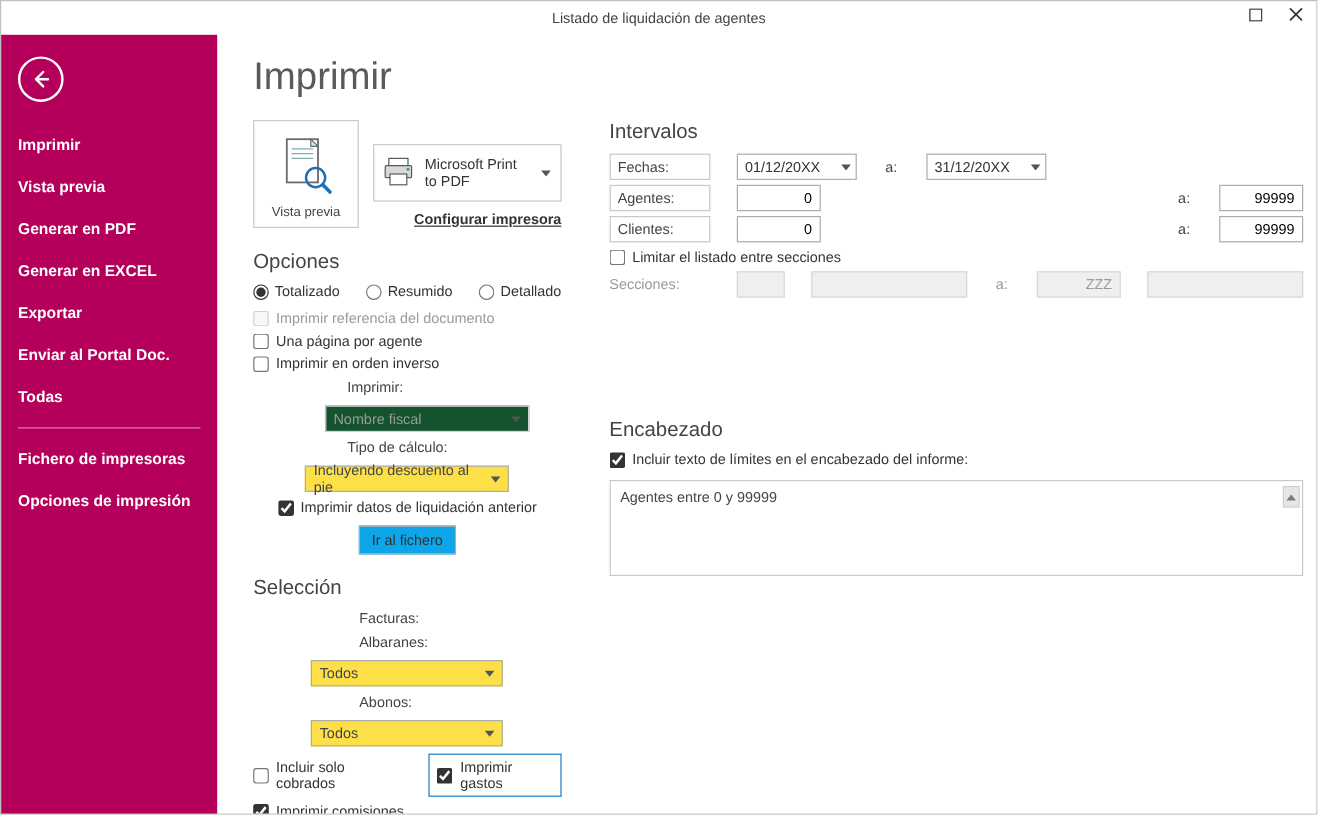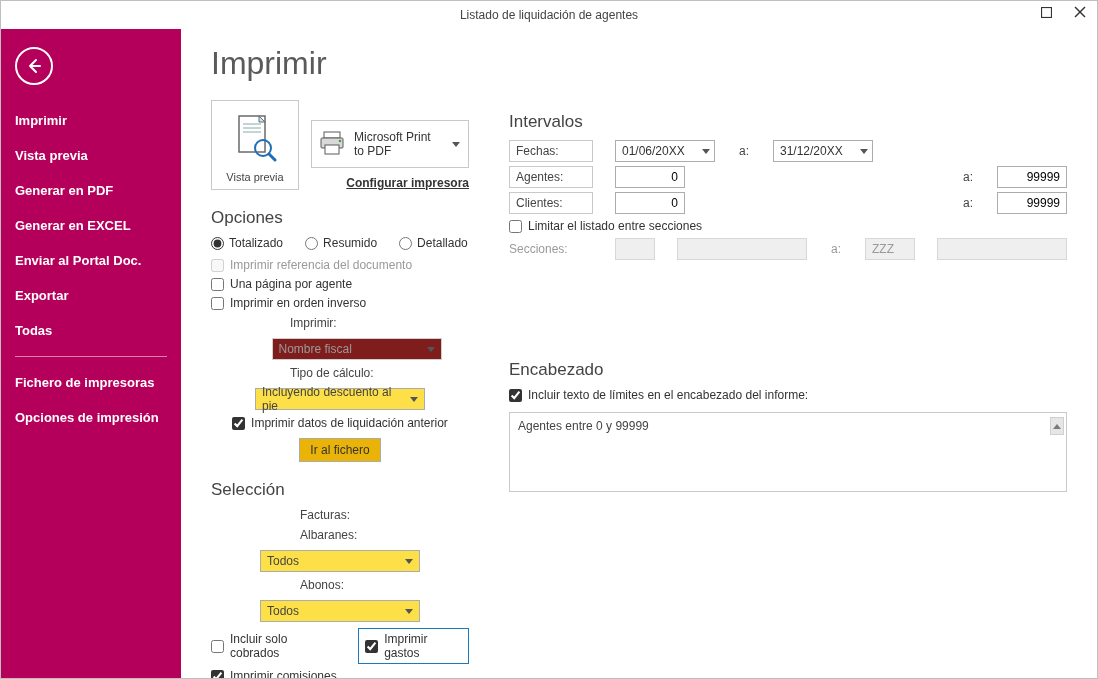--- a/index.html
+++ b/index.html
@@ -33,23 +33,23 @@
   .radiorow { display:flex; gap:22px; margin-bottom:8px; align-items:center; }
   .radio { display:flex; align-items:center; gap:5px; font-size:12px; }
   .radio input { margin:0; width:13px; height:13px; accent-color:#333; }
   .chk-line { display:flex; align-items:center; gap:6px; font-size:12px; margin:5px 0; }
   .chk-line.disabled { color:#9a9a9a; }
   input[type=checkbox] { width:13px; height:13px; margin:0; accent-color:#333; }
   .form-row { display:flex; align-items:center; gap:8px; margin:6px 0; font-size:12px;flex-direction:column; }
   .form-row .lbl { width:100px; color:#444; }
   .select { height:22px; border:1px solid #acacac; background:#fde047; display:flex; align-items:center; padding:0 6px 0 6px; font-size:12px; position:relative; min-width:160px; color:#444; }
   .select .chev { margin-left:auto; }
-  .select.disabled { background:#7f1d1d; color:#9a9a9a; border-color:#d0d0d0;margin-left:33px; }
+  .select.disabled { background:#14532d; color:#9a9a9a; border-color:#d0d0d0;margin-left:33px; }
   .chev { width:0; height:0; border-left:4px solid transparent; border-right:4px solid transparent; border-top:5px solid #555; }
-  .btn { height:24px; border:1px solid #acacac; background:#eab308; padding:0 10px; font-size:12px; display:inline-flex; align-items:center; cursor:default; }
+  .btn { height:24px; border:1px solid #acacac; background:#0ea5e9; padding:0 10px; font-size:12px; display:inline-flex; align-items:center; cursor:default; }
   .dual-chk { display:flex; gap:26px; margin-top:4px; align-items:center; }
   .highlighted-chk { border:1.5px solid #1979c2; padding:3px 8px 3px 6px; display:inline-flex; align-items:center; gap:6px; }
   
   .kvrow { display:flex; align-items:center; gap:22px; margin:4px 0; font-size:12px; }
   .kvrow .klabel-box { width:84px; border:1px solid #c9c9c9; padding:3px 6px; font-size:12px; color:#444; background:#fff; }
   .kvrow .klabel { width:84px; padding:3px 0; font-size:12px; color:#444; }
   .num-input { width:70px; height:22px; border:1px solid #acacac; text-align:right; padding:0 6px; font-size:12px; }
   .date-select { width:100px; height:22px; border:1px solid #acacac; padding:0 4px 0 6px; font-size:12px; display:flex; align-items:center; background:#fff; }
   .date-select .chev { margin-left:auto; }
   .letter-a { font-size:12px; color:#444; width:14px; text-align:center; }
@@ -87,22 +87,22 @@
     <div class="sidebar">
       <div class="back-circle">
         <svg width="20" height="20" viewBox="0 0 20 20">
             <path d="M12 4 L6 10 L12 16 M6 10 H16" stroke="#fff" stroke-width="2" fill="none" stroke-linecap="round" stroke-linejoin="round"></path>
           </svg>
       </div>
       <div class="side-item">Imprimir</div>
       <div class="side-item">Vista previa</div>
       <div class="side-item">Generar en PDF</div>
       <div class="side-item">Generar en EXCEL</div>
+      <div class="side-item">Exportar</div>
       <div class="side-item">Enviar al Portal Doc.</div>
-      <div class="side-item">Exportar</div>
       <div class="side-item">Todas</div>
       <div class="side-sep"></div>
       <div class="side-item">Fichero de impresoras</div>
       <div class="side-item">Opciones de impresión</div>
     </div>
 
     <div class="content">
       <div class="page-title">Imprimir</div>
 
       <div class="columns">
@@ -224,26 +224,26 @@
                 <span>Imprimir gastos</span>
               </span>
           </div>
           <label class="chk-line">
               <input type="checkbox" checked="" style="">
               <span>Imprimir comisiones</span>
             </label>
         </div>
 
         <div class="col-right">
-          <h3 class="sec" style="margin-top:12px">Intervalos</h3>
+          <h3 class="sec" style="margin-top:0">Intervalos</h3>
 
           <div class="kvrow">
             <div class="klabel-box">Fechas:</div>
             <div class="date-select">
-                <span>01/06/20XX</span>
+                <span>01/12/20XX</span>
                 <span class="chev"></span>
               </div>
             <span class="letter-a">a:</span>
             <div class="date-select">
                 <span>31/12/20XX</span>
                 <span class="chev"></span>
               </div>
           </div>
 
           <div class="kvrow">
@@ -265,21 +265,21 @@
           <label class="chk-line">
               <input type="checkbox" style="">
               <span>Limitar el listado entre secciones</span>
             </label>
 
           <div class="kvrow sections-row">
             <div class="klabel" style="color:#9a9a9a">Secciones:</div>
             <input class="txt" style="width: 40px;" disabled="">
             <input class="txt" style="width: 130px;" disabled="">
             <span class="letter-a" style="color:#9a9a9a">a:</span>
-            <input class="txt" style="width: 50px;" disabled="" value="ZZZ">
+            <input class="txt" style="width: 70px; text-align: right;" disabled="" value="ZZZ">
             <input class="txt" style="width: 130px;" disabled="">
           </div>
 
           <h3 class="sec" style="margin-top:100px">Encabezado</h3>
 
           <label class="chk-line">
               <input type="checkbox" checked="" style="">
               <span>Incluir texto de límites en el encabezado del informe:</span>
             </label>
 

